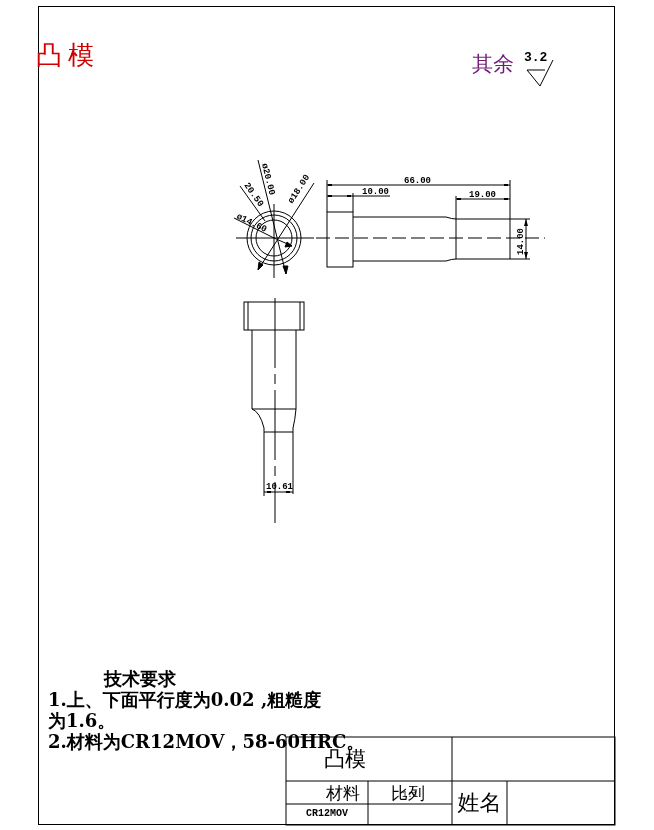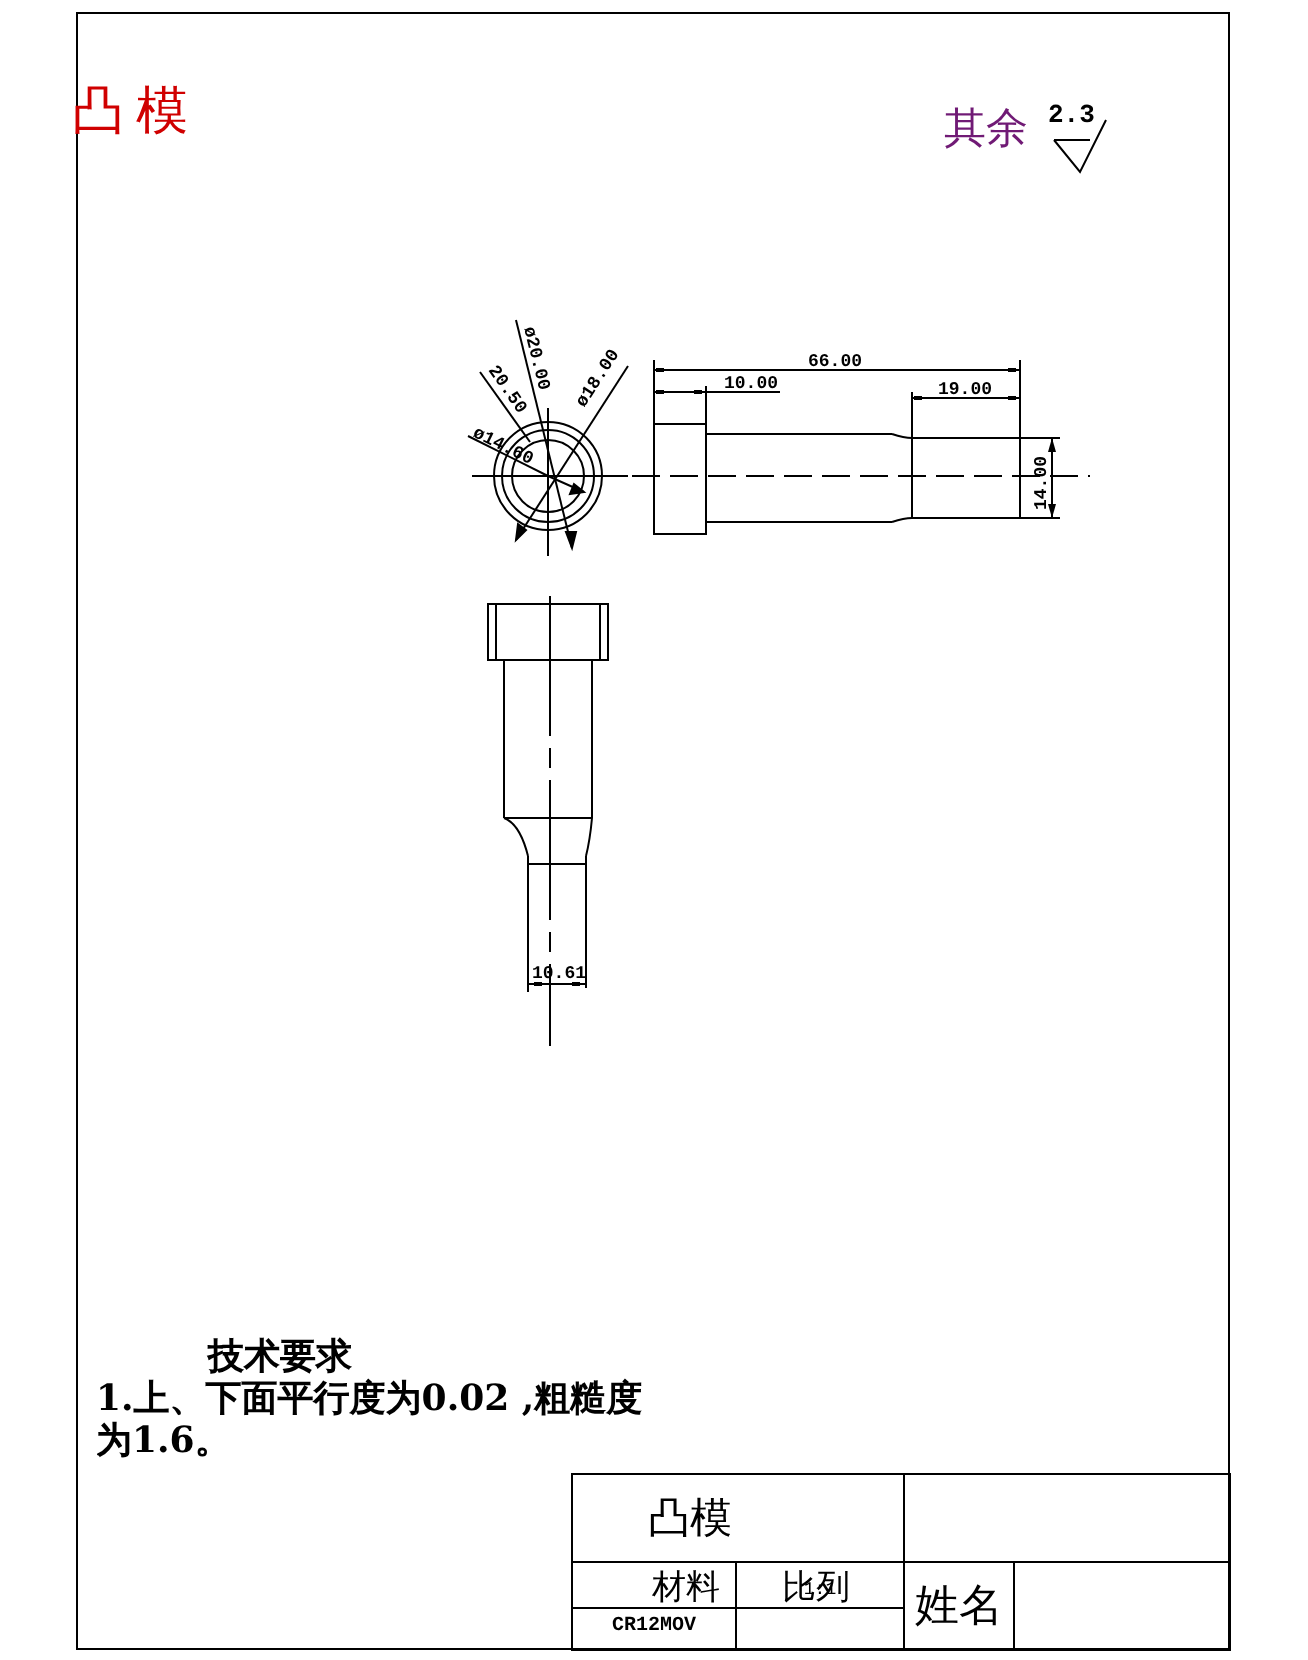--- a/index.html
+++ b/index.html
@@ -16,21 +16,21 @@
   .tb-text { position:absolute; font-family:"DejaVu Serif", serif; color:#000; text-align:center; }
 </style>
 </head>
 <body>
 
 <div id="frame"></div>
 
 <div id="title-red" class="abs">凸模</div>
 
 <div id="rough" class="abs">其余</div>
-<div id="rough-val" class="abs">2.3</div>
+<div id="rough-val" class="abs">3.2</div>
 
 <svg width="654" height="830" viewBox="0 0 654 830">
 
   <g stroke="#000" fill="none" stroke-width="1">
     <polyline points="527,70 540,86 553,60"></polyline>
     <line x1="527" y1="70" x2="545" y2="70"></line>
   </g>
 
   <g stroke="#000" fill="none" stroke-width="1">
     <circle cx="274" cy="238" r="27"></circle>
@@ -126,20 +126,21 @@
     <line x1="368" y1="781" x2="368" y2="825"></line>
     <line x1="286" y1="804" x2="452" y2="804"></line>
     <line x1="507" y1="781" x2="507" y2="825"></line>
   </g>
 </svg>
 
 <div id="tech" class="abs">
   <div class="head">技术要求</div>
   <div>1.上、下面平行度为0.02 ,粗糙度</div>
   <div>为1.6。</div>
+  <div>2.材料为CR12MOV，58-60HRC。</div>
 </div>
 
 <div class="tb-text" style="left:300px;top:745px;width:90px;font-size:21px;">凸模</div>
 <div class="tb-text" style="left:286px;top:782px;width:82px;font-size:17px;padding-left:16px;">材料</div>
 <div class="tb-text" style="left:368px;top:782px;width:80px;font-size:17px;">比列</div>
 <div class="tb-text" style="left:298px;top:808px;width:58px;font-size:10px;font-weight:bold;font-family:'Liberation Mono',monospace;">CR12MOV</div>
 <div class="tb-text" style="left:368px;top:790px;width:84px;font-size:9px;font-family:'Liberation Mono',monospace;">1:1</div>
 <div class="tb-text" style="left:452px;top:788px;width:55px;font-size:22px;">姓名</div>
 <div class="tb-text" style="left:507px;top:795px;width:108px;font-size:14px;"></div>
 

